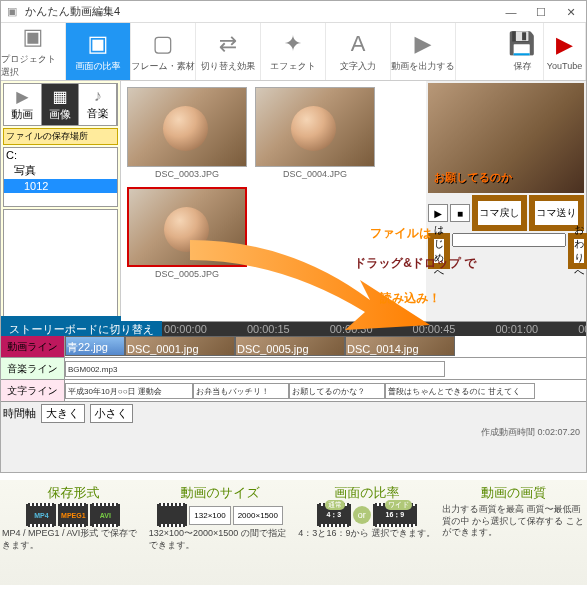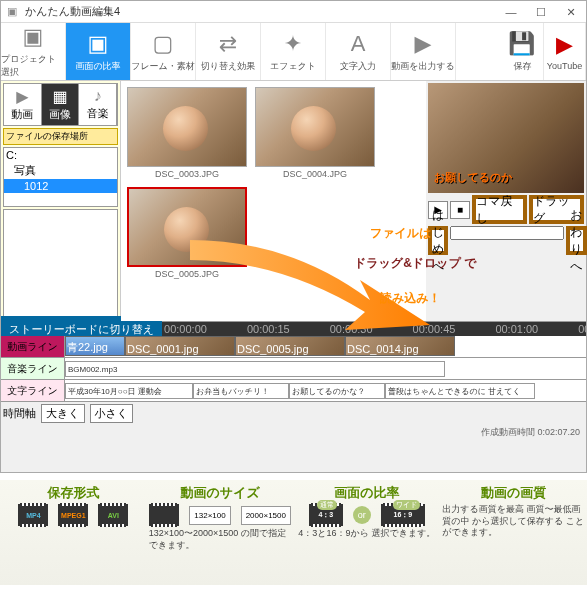--- a/index.html
+++ b/index.html
@@ -34,21 +34,21 @@
 .thumb .img{width:120px;height:80px;background:linear-gradient(135deg,#d4c8b8 0%,#b89878 40%,#7a5c3c 100%);border:1px solid #aaa;position:relative;overflow:hidden}
 .thumb .img::after{content:"";position:absolute;left:35px;top:18px;width:45px;height:45px;border-radius:50%;background:radial-gradient(circle at 35% 30%,#f5d5b5 0%,#e0b088 40%,#8a6040 100%)}
 .thumb.sel .img{border:2px solid #d40000}
 .thumb span{font-size:9px;color:#666}
 .right{width:160px;background:#f0f0f0;padding:2px;display:flex;flex-direction:column}
 .preview{width:156px;height:110px;background:#000;position:relative;overflow:hidden}
 .preview::before{content:"";position:absolute;inset:0;background:linear-gradient(135deg,#b89878 0%,#7a5c3c 60%,#4a3020 100%)}
 .pvtxt{position:absolute;bottom:8px;left:6px;color:#ff6b00;font-size:11px;font-weight:bold;text-shadow:1px 1px 0 #000}
 .pctrl{display:flex;gap:2px;margin-top:2px;align-items:center}
 .pb{width:20px;height:18px;background:#fff;border:1px solid #888;display:flex;align-items:center;justify-content:center;font-size:10px}
-.pbt{flex:1;height:29px;background:#fff;border:4px solid #a16207;font-size:12px;display:flex;align-items:center;justify-content:center}
+.pbt{flex:1;height:36px;background:#fff;border:6px solid #a16207;font-size:10px;display:flex;align-items:center;justify-content:center}
 .prow{display:flex;gap:2px;margin-top:2px;font-size:8px}
 .prow input{flex:1;height:14px;font-size:8px}
 .arrow{position:absolute;left:170px;top:230px;z-index:10;pointer-events:none}
 .arrow svg{overflow:visible}
 .calltxt{position:absolute;z-index:11;font-weight:bold;font-size:12px}
 .c1{left:370px;top:225px;color:#ff8c00}
 .c2{left:354px;top:255px;color:#7f1d1d}
 .c3{left:380px;top:290px;color:#ff8c00}
 .tl{border-top:1px solid #999}
 .tlhdr{display:flex;background:#333;color:#fff;font-size:9px;height:14px;align-items:center}
@@ -60,22 +60,22 @@
 .tl2{background:#e6ffe6}
 .tl3{background:#ffe6f0}
 .tcontent{flex:1;background:#fff;display:flex;position:relative;overflow:hidden}
 .clip{height:20px;border:1px solid #666;background:linear-gradient(135deg,#b89878,#7a5c3c);position:relative;font-size:7px;color:#fff;display:flex;align-items:flex-end;padding:0 1px}
 .clipt{background:#fff;color:#333;border:1px solid #999;height:16px;font-size:8px;padding:0 2px;display:flex;align-items:center;margin-top:3px}
 .zoom{display:flex;gap:5px;padding:2px;font-size:8px;align-items:center}
 .zbtn{background:#fff;border:1px solid #888;padding:1px 4px}
 .status{text-align:right;font-size:9px;color:#666;padding:1px 6px}
 .promo{position:absolute;top:480px;left:0;width:587px;height:105px;background:linear-gradient(#f8f8f0,#f0f0e8);display:flex;padding:4px 2px;gap:4px}
 .pcard{flex:1;display:flex;flex-direction:column;align-items:center;gap:2px}
-.ptitle{color:#5a8a00;font-weight:bold;font-size:13px}
-.picons{display:flex;gap:10px;align-items:center}
+.ptitle{color:#5a8a00;font-weight:normal;font-size:13px}
+.picons{display:flex;gap:2px;align-items:center}
 .film{width:30px;height:22px;background:#333;border:2px solid #333;position:relative}
 .film::before,.film::after{content:"";position:absolute;left:0;right:0;height:3px;background:repeating-linear-gradient(90deg,#333 0 2px,#fff 2px 4px)}
 .film::before{top:-3px}.film::after{bottom:-3px}
 .film span{color:#fff;font-size:7px;font-weight:bold;display:flex;align-items:center;justify-content:center;height:100%}
 .pbox{border:1px solid #999;background:#fff;padding:4px;font-size:8px}
 .pdesc{font-size:9px;color:#444;text-align:left;line-height:1.3}
 .or{background:#b0c878;color:#fff;border-radius:50%;width:18px;height:18px;display:flex;align-items:center;justify-content:center;font-size:9px}
 .badge{position:absolute;top:-6px;background:#b0c878;color:#fff;font-size:7px;padding:0 3px;border-radius:6px}
 </style>
 </head>
@@ -155,21 +155,21 @@
   </div>
 
   <div class="right">
    <div class="preview">
     <div class="pvtxt">お願してるのか</div>
    </div>
    <div class="pctrl">
     <div class="pb">▶</div>
     <div class="pb">■</div>
     <div class="pbt">コマ戻し</div>
-    <div class="pbt">ドラッグ</div>
+    <div class="pbt">コマ送り</div>
    </div>
    <div class="prow">
     <div class="pbt">はじめへ</div>
     <input style="">
     <div class="pbt">おわりへ</div>
    </div>
   </div>
  </div>
 
  <div class="tl">
@@ -247,20 +247,22 @@
    <div class="film">
           <span style="color:#5bd">MP4</span>
         </div>
    <div class="film">
           <span style="color:#f80">MPEG1</span>
         </div>
    <div class="film">
           <span style="color:#7c4">AVI</span>
         </div>
   </div>
+  <div class="pdesc">MP4 / MPEG1 / AVI形式
+で保存できます。</div>
  </div>
  <div class="pcard">
   <div class="ptitle">動画のサイズ</div>
   <div class="picons">
    <div class="film"></div>
    <div class="pbox">132×100</div>
    <div class="pbox">2000×1500</div>
   </div>
   <div class="pdesc">132×100〜2000×1500
 の間で指定できます。</div>

